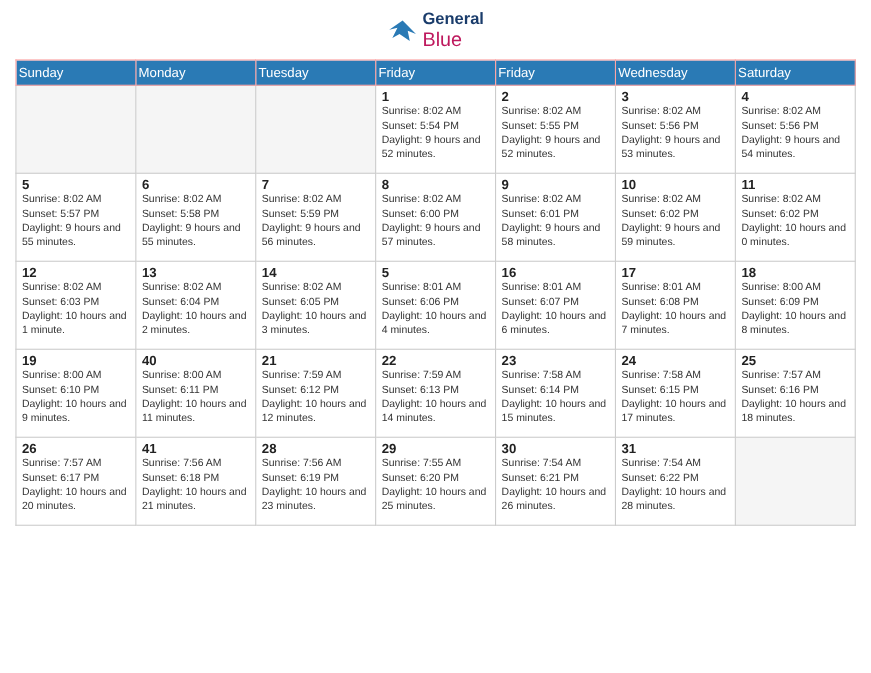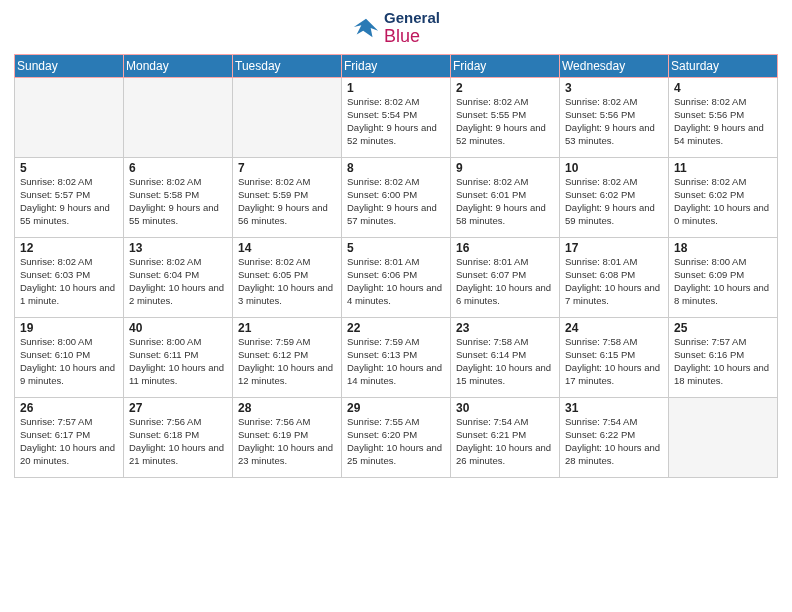--- a/index.html
+++ b/index.html
@@ -280,21 +280,21 @@
           </td>
         </tr>
         <tr>
           <td>
             <span class="day-number">26</span>
             <div class="day-info" style="white-space: pre-line;">Sunrise: 7:57 AM
 Sunset: 6:17 PM
 Daylight: 10 hours and 20 minutes.</div>
           </td>
           <td>
-            <span class="day-number">27</span>
+            <span class="day-number">41</span>
             <div class="day-info" style="white-space: pre-line;">Sunrise: 7:56 AM
 Sunset: 6:18 PM
 Daylight: 10 hours and 21 minutes.</div>
           </td>
           <td>
             <span class="day-number">28</span>
             <div class="day-info" style="white-space: pre-line;">Sunrise: 7:56 AM
 Sunset: 6:19 PM
 Daylight: 10 hours and 23 minutes.</div>
           </td>

